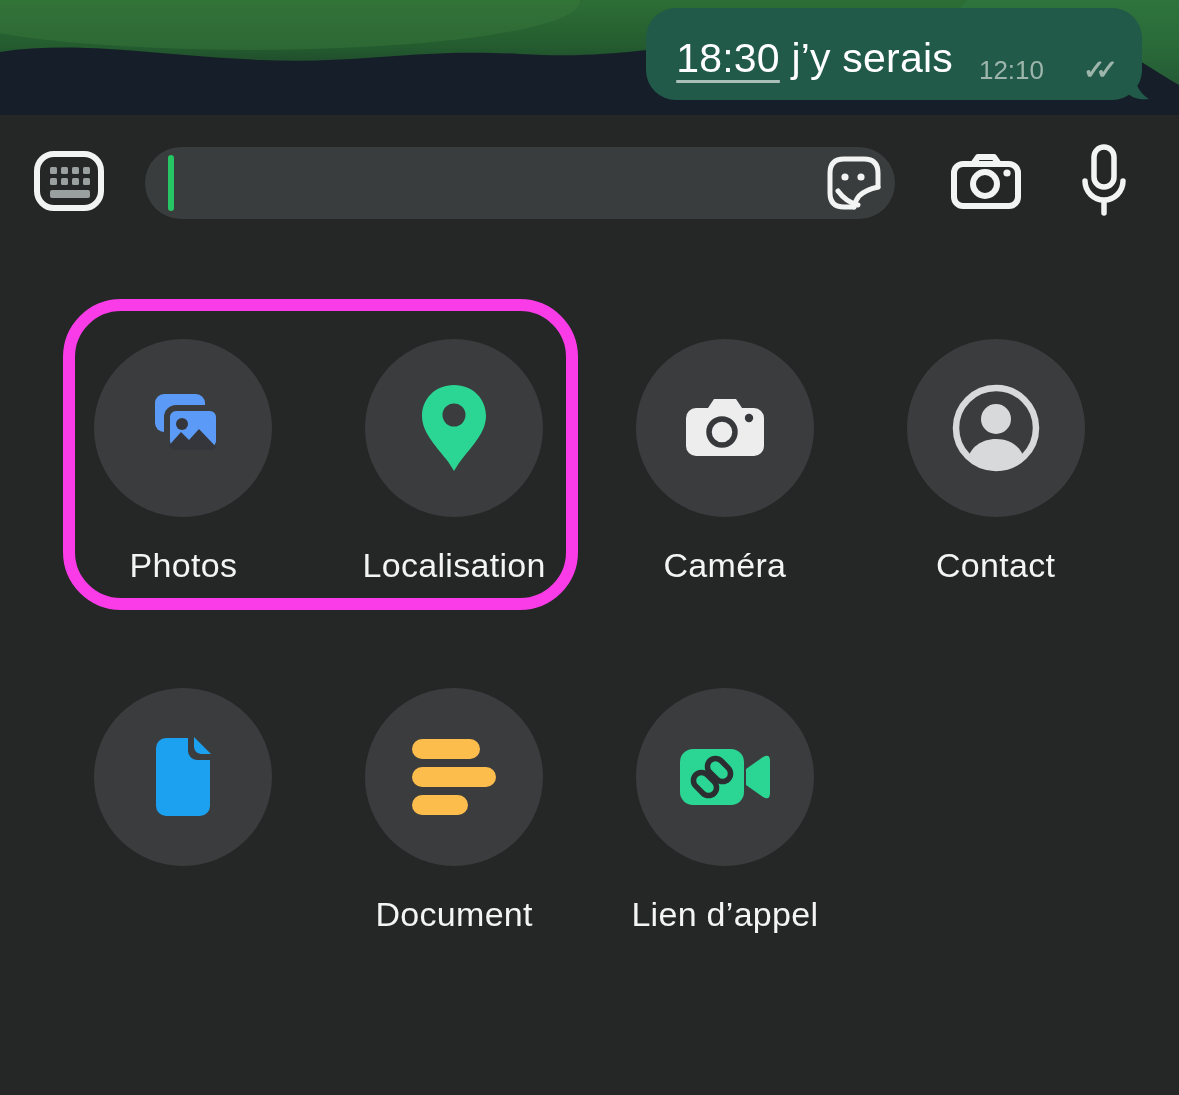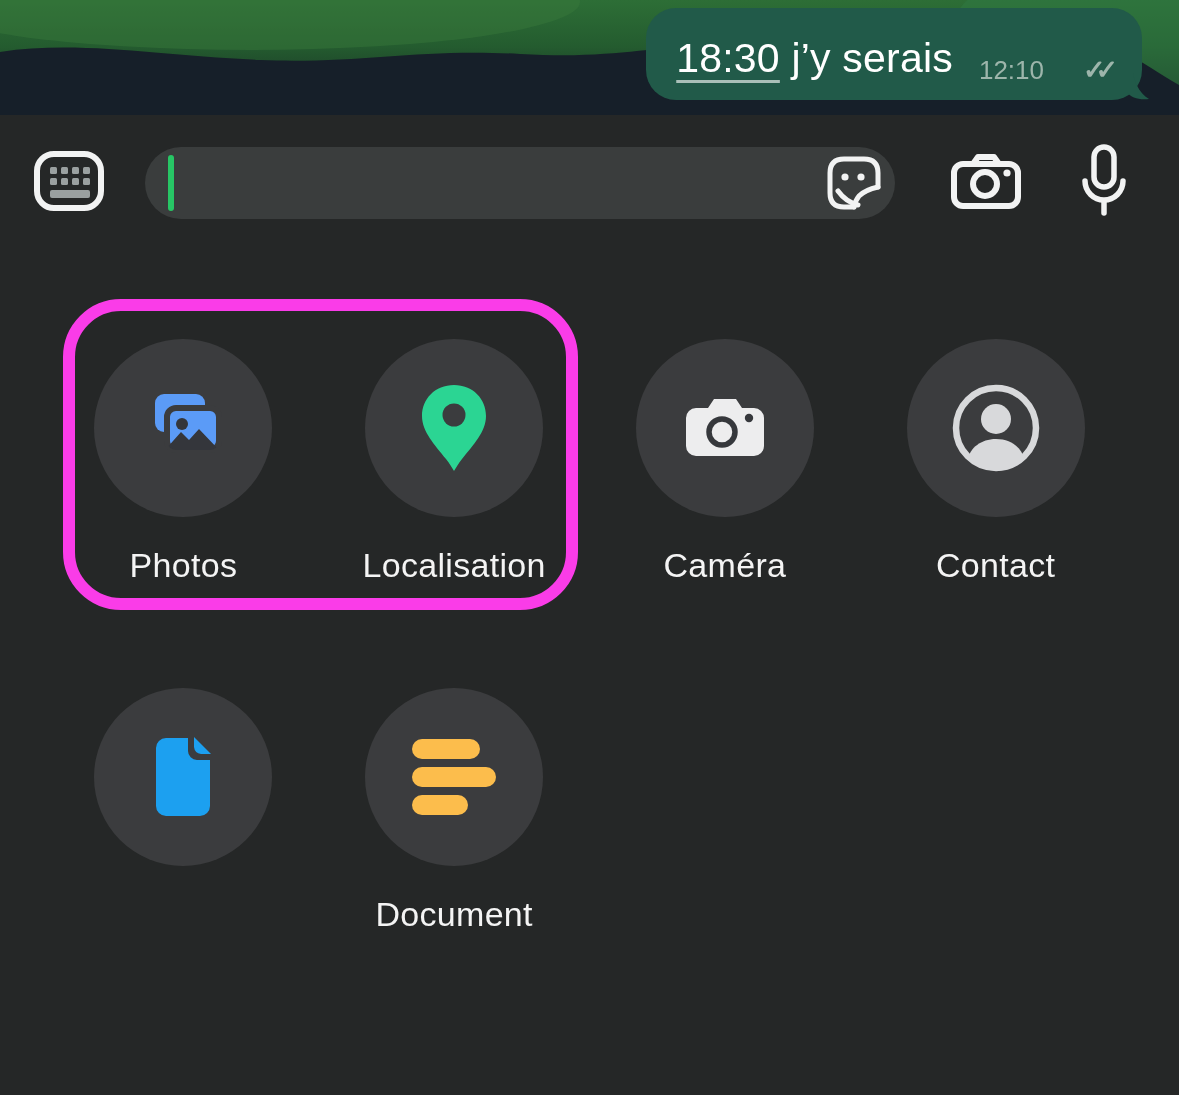--- a/index.html
+++ b/index.html
@@ -211,17 +211,30 @@
           <g fill="#fcbd4c">
             <rect x="1" y="1" width="68" height="20" rx="10"></rect>
             <rect x="1" y="29" width="84" height="20" rx="10"></rect>
             <rect x="1" y="57" width="56" height="20" rx="10"></rect>
           </g>
         </svg>
       </div>
       <div class="menu-label">Document</div>
     </div>
 
+    <div class="menu-item">
+      <div class="tile">
+        <svg width="94" height="66" viewBox="0 0 94 66">
+          <rect x="2" y="5" width="64" height="56" rx="13" fill="#2bd593"></rect>
+          <path d="M68 25 L85 13 Q92 9 92 17 V49 Q92 57 85 53 L68 41 Z" fill="#2bd593"></path>
+          <g stroke="#2b2d30" stroke-width="5.5" fill="none">
+            <rect x="-8" y="-13" width="16" height="26" rx="8" transform="translate(27 40) rotate(-45)"></rect>
+            <rect x="-8" y="-13" width="16" height="26" rx="8" transform="translate(41 26) rotate(-45)"></rect>
+          </g>
+        </svg>
+      </div>
+      <div class="menu-label">Lien d’appel</div>
+    </div>
   </div>
 
   <div class="annotation"></div>
 
 </div>
 
 </body></html>

